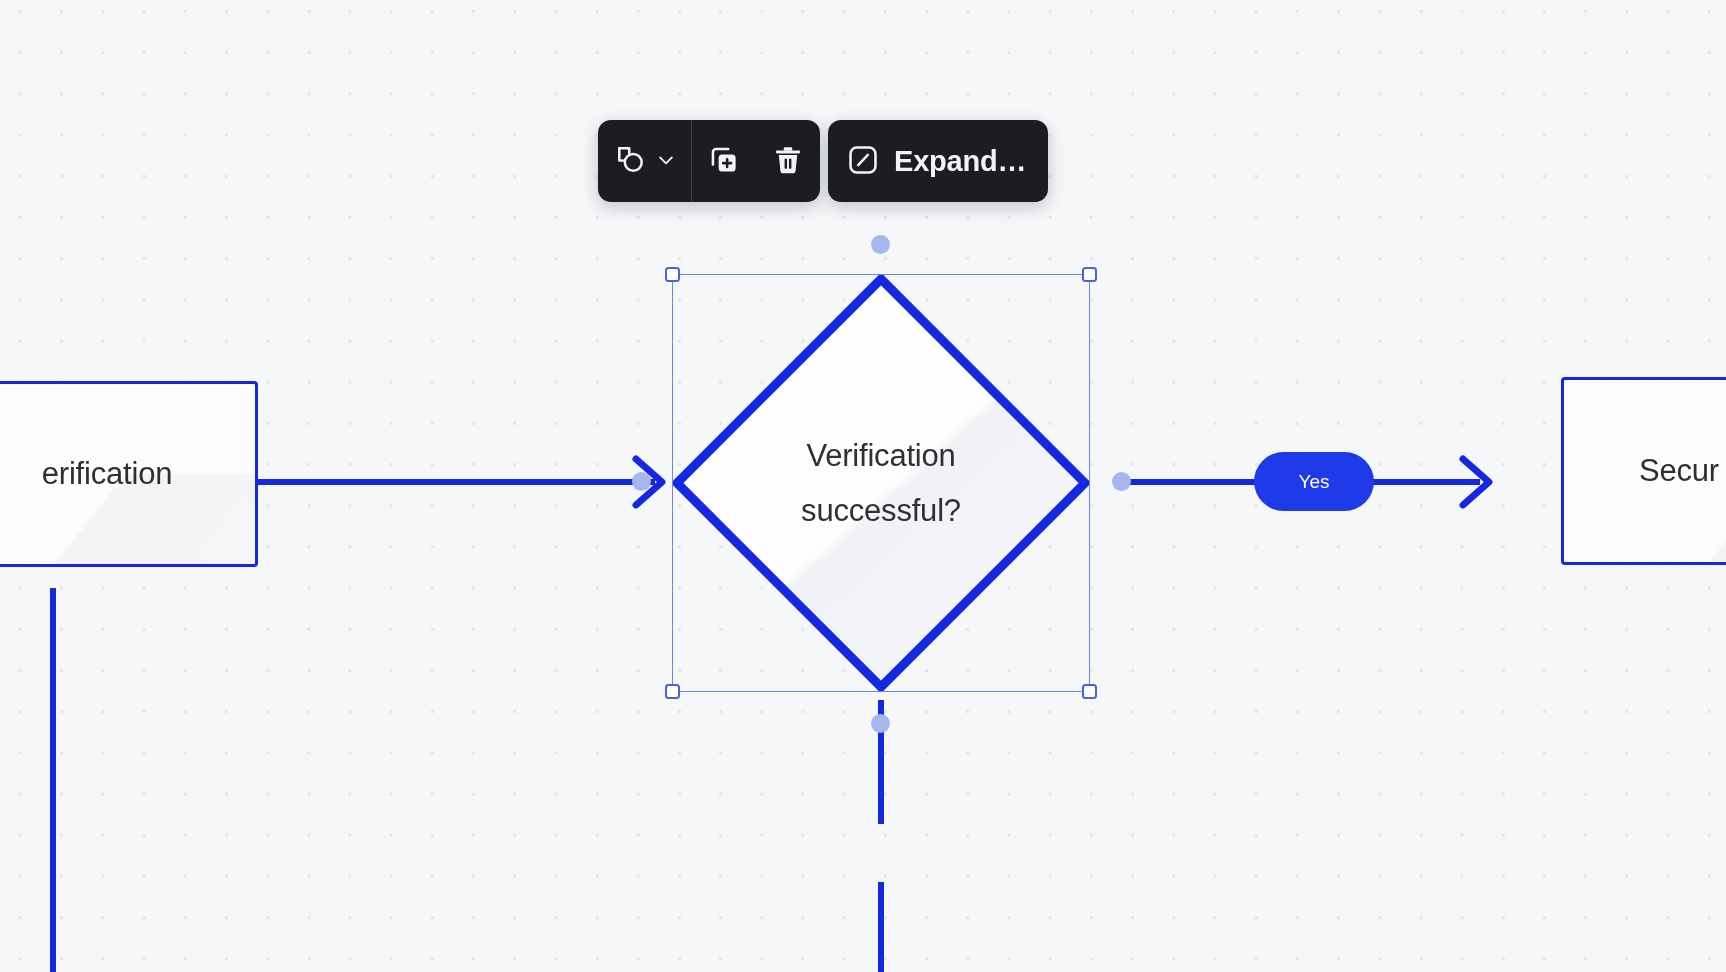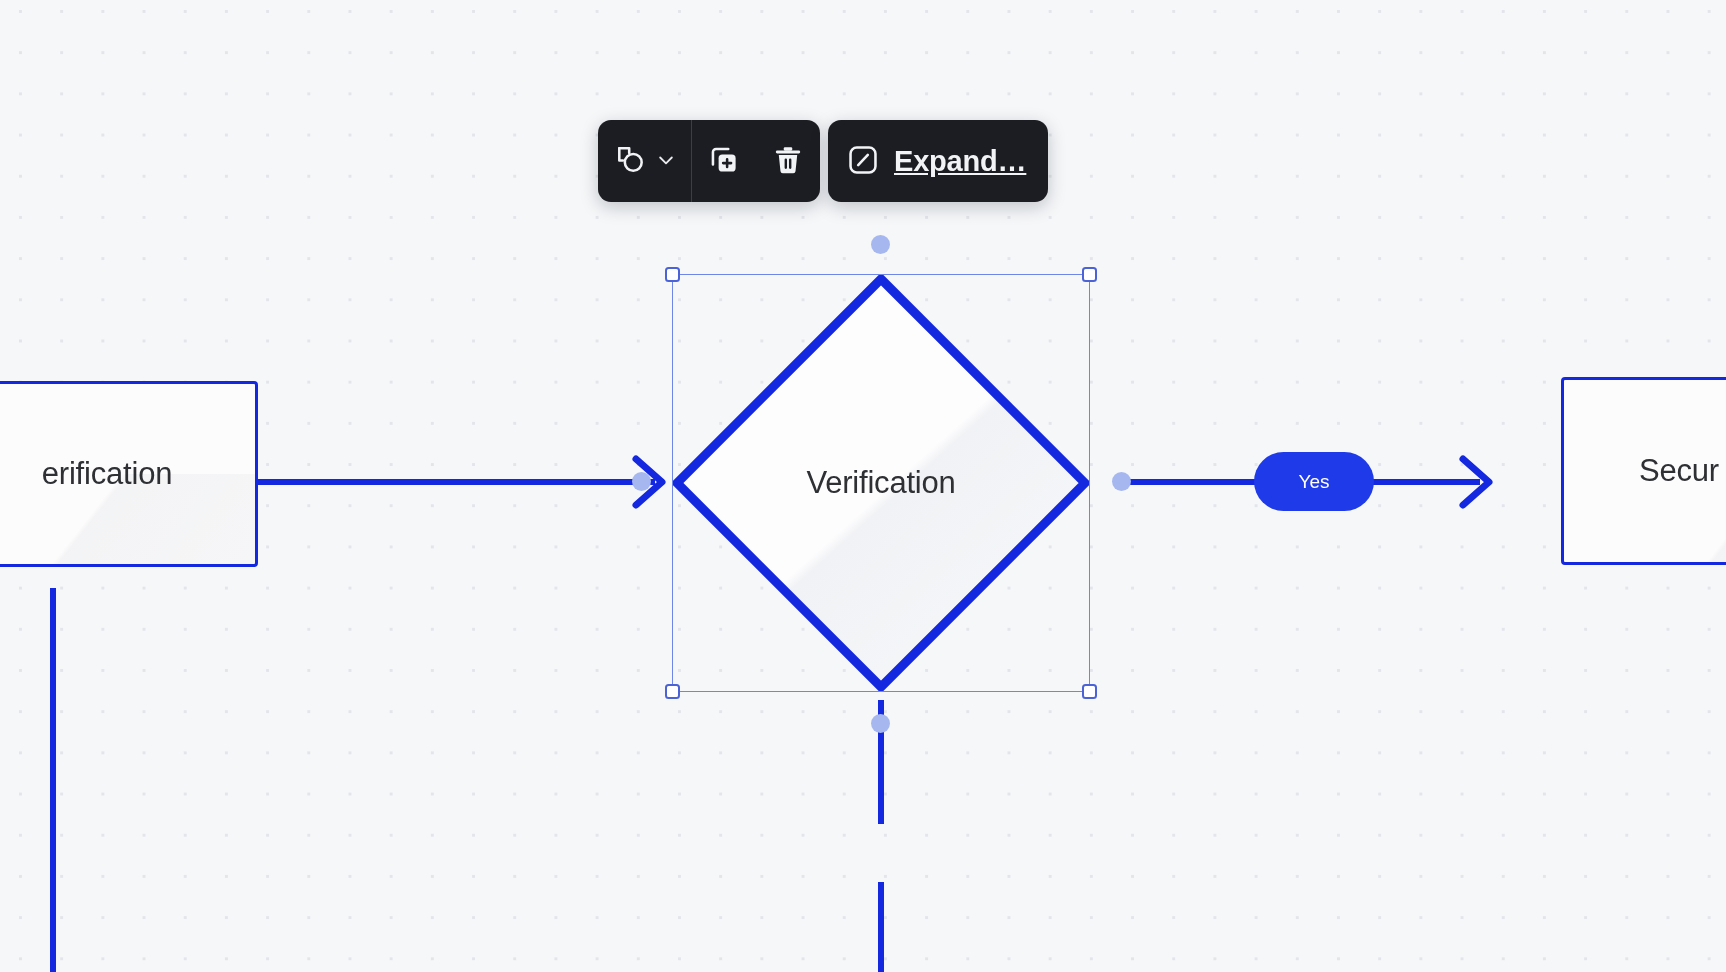--- a/index.html
+++ b/index.html
@@ -177,21 +177,20 @@
     display: flex;
     align-items: center;
     justify-content: center;
     gap: 7px;
     height: 82px;
     padding: 0 15px;
     cursor: pointer;
     background: transparent;
     border: none;
     color: #f2f3f5;
-    text-decoration: underline;
   }
   .tb-btn:first-child { border-radius: 13px 0 0 13px; }
   .tb-btn:last-child  { border-radius: 0 13px 13px 0; }
   .tb-divider {
     width: 1px;
     height: 82px;
     background: #3b3e46;
   }
   .tb-label {
     font-size: 29px;
@@ -237,20 +236,21 @@
         <linearGradient id="diamondShade" x1="0" y1="0" x2="0.9" y2="1">
           <stop offset="54%" stop-color="#fdfdfe"></stop>
           <stop offset="56%" stop-color="#f1f2f5"></stop>
           <stop offset="100%" stop-color="#f7f8fa"></stop>
         </linearGradient>
       </defs>
       <polygon points="209,5 413,209 209,413 5,209" fill="url(#diamondShade)" stroke="#1428e0" stroke-width="9" stroke-linejoin="miter"></polygon>
     </svg>
     <div class="diamond-text">
       <span>Verification</span>
+      <span>successful?</span>
     </div>
   </div>
 
   <div id="selection-frame">
     <div class="handle tl"></div>
     <div class="handle tr"></div>
     <div class="handle bl"></div>
     <div class="handle br"></div>
   </div>
 

